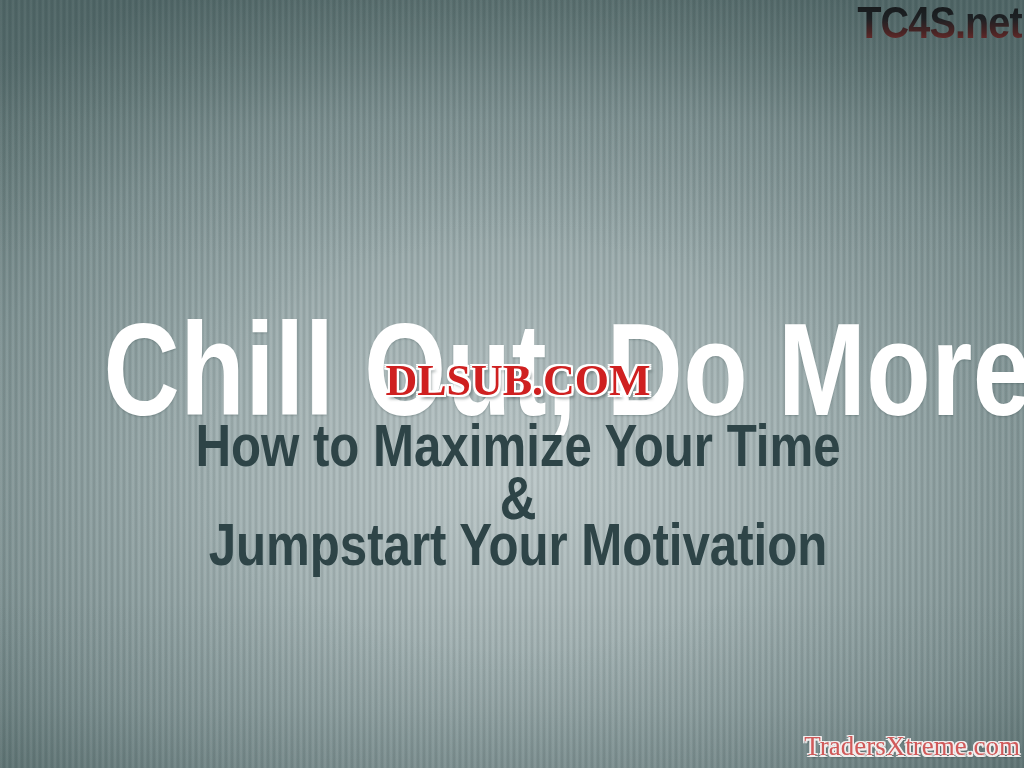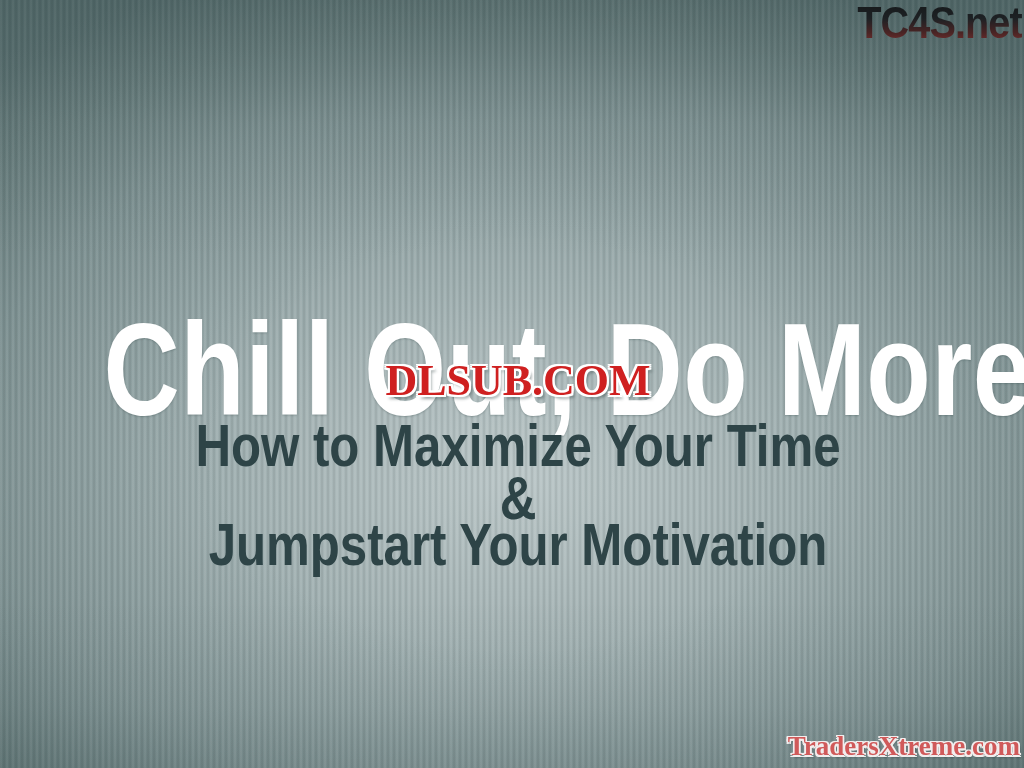--- a/index.html
+++ b/index.html
@@ -155,21 +155,21 @@
     -webkit-background-clip: text;
     background-clip: text;
   }
 
   
   .wm-tx {
     position: absolute;
     right: 16px;
     bottom: 6px;
     font-family: "Liberation Serif", serif;
-    font-weight: 700;
+    font-weight: 400;
     font-size: 27px;
     line-height: 1.1;
     letter-spacing: 0px;
     white-space: nowrap;
     color: #d05a5a;
     text-shadow:
       -1.5px -1.5px 0 #f2eeee,  1.5px -1.5px 0 #f2eeee,
       -1.5px  1.5px 0 #f2eeee,  1.5px  1.5px 0 #f2eeee,
       -1.5px  0    0 #f2eeee,   1.5px  0    0 #f2eeee,
        0     -1.5px 0 #f2eeee,  0      1.5px 0 #f2eeee,

